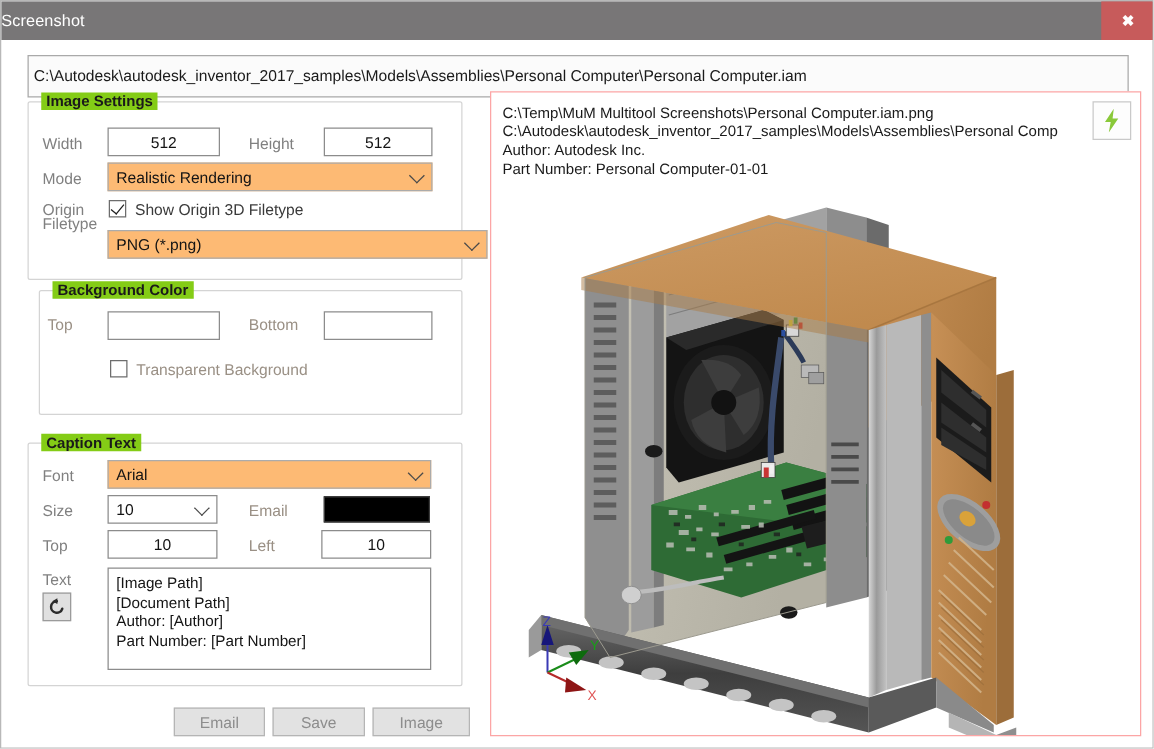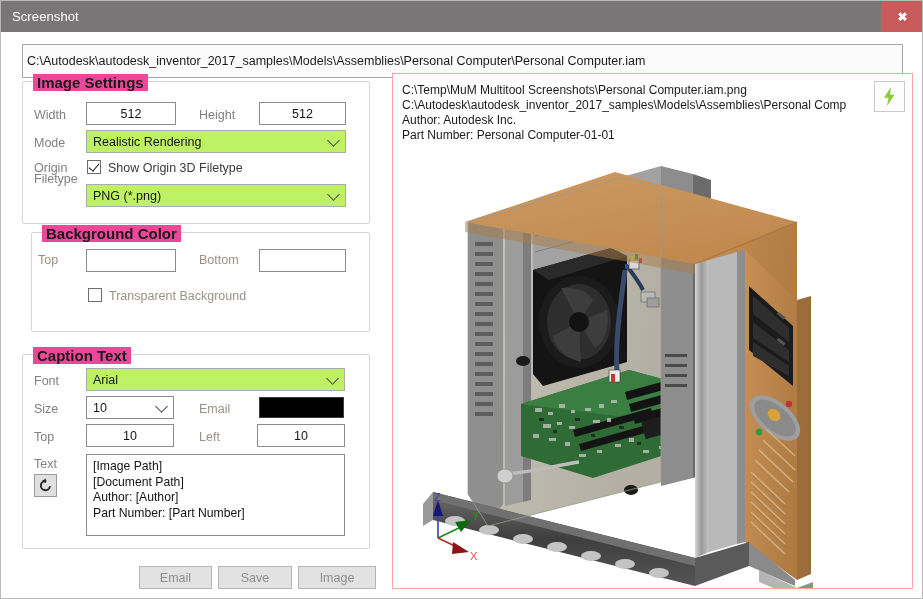--- a/index.html
+++ b/index.html
@@ -21,21 +21,20 @@
   
   #titlebar {
     position: absolute; left: 0; top: 0;
     width: 923px; height: 31px;
     background: #787677;
     display: flex; align-items: center;
   }
   #title-text {
     color: #ffffff;
     font-size: 13px;
-    margin-left: 11px;
     letter-spacing: .1px;
     user-select: none;
   }
   #close-btn {
     position: absolute; right: 0; top: 0;
     width: 43px; height: 31px;
     background: #c75b5b;
     display: flex; align-items: center; justify-content: center;
     cursor: pointer;
   }
@@ -61,23 +60,23 @@
 
   
   .groupbox {
     position: absolute;
     border: 1px solid #d4d4d4;
     border-radius: 2px;
   }
   .groupbox > .legend {
     position: absolute;
     top: -8px; left: 10px;
-    background: #ec4899;
+    background: #84cc16;
     padding: 0 4px;
-    font-size: 15px;
+    font-size: 12px;
     color: #1a1a1a;
     font-weight: 600;
   }
 
   #grp-image   { left: 21px;  top: 80px;  width: 348px; height: 143px; }
   #grp-bg      { left: 30px;  top: 231px; width: 339px; height: 100px; }
   #grp-caption { left: 21px;  top: 353px; width: 348px; height: 195px; }
 
   
   .lbl {
@@ -96,21 +95,21 @@
     color: #141414;
     display: flex; align-items: center; justify-content: center;
     height: 23px;
   }
   .txtbox.blank { background: #ffffff; }
 
   .combo {
     position: absolute;
     height: 23px;
     border: 1px solid #ababab;
-    background: #bef264;
+    background: #fdba74;
     font-size: 12.5px;
     color: #141414;
     display: flex; align-items: center;
     padding-left: 6px;
     cursor: pointer;
   }
   .combo.white { background: #ffffff; border-color: #8c8c8c; }
   .combo .chev {
     position: absolute; right: 7px; top: 50%;
     width: 9px; height: 9px;
@@ -252,21 +251,21 @@
   <div class="combo" style="left:85px; top:129px; width:260px;">
     <span>Realistic Rendering</span>
     <span class="chev"></span>
   </div>
 
   <span class="lbl" style="left:33px; top:161px;">Origin</span>
   <div class="chk checked" style="left:86px; top:159px;"></div>
   <span class="chklabel" style="left:107px; top:161px;">Show Origin 3D Filetype</span>
 
   <span class="lbl" style="left:33px; top:172px;">Filetype</span>
-  <div class="combo" style="left:85px; top:183px; width:260px;">
+  <div class="combo" style="left:85px; top:183px; width:304px;">
     <span>PNG (*.png)</span>
     <span class="chev"></span>
   </div>
 
   <div class="groupbox" id="grp-bg">
     <span class="legend">Background Color</span>
   </div>
   <span class="lbl dim" style="left:37px; top:253px;">Top</span>
   <div class="txtbox blank" style="left:85px; top:248px; width:90px;"></div>
   <span class="lbl dim" style="left:198px; top:253px;">Bottom</span>

